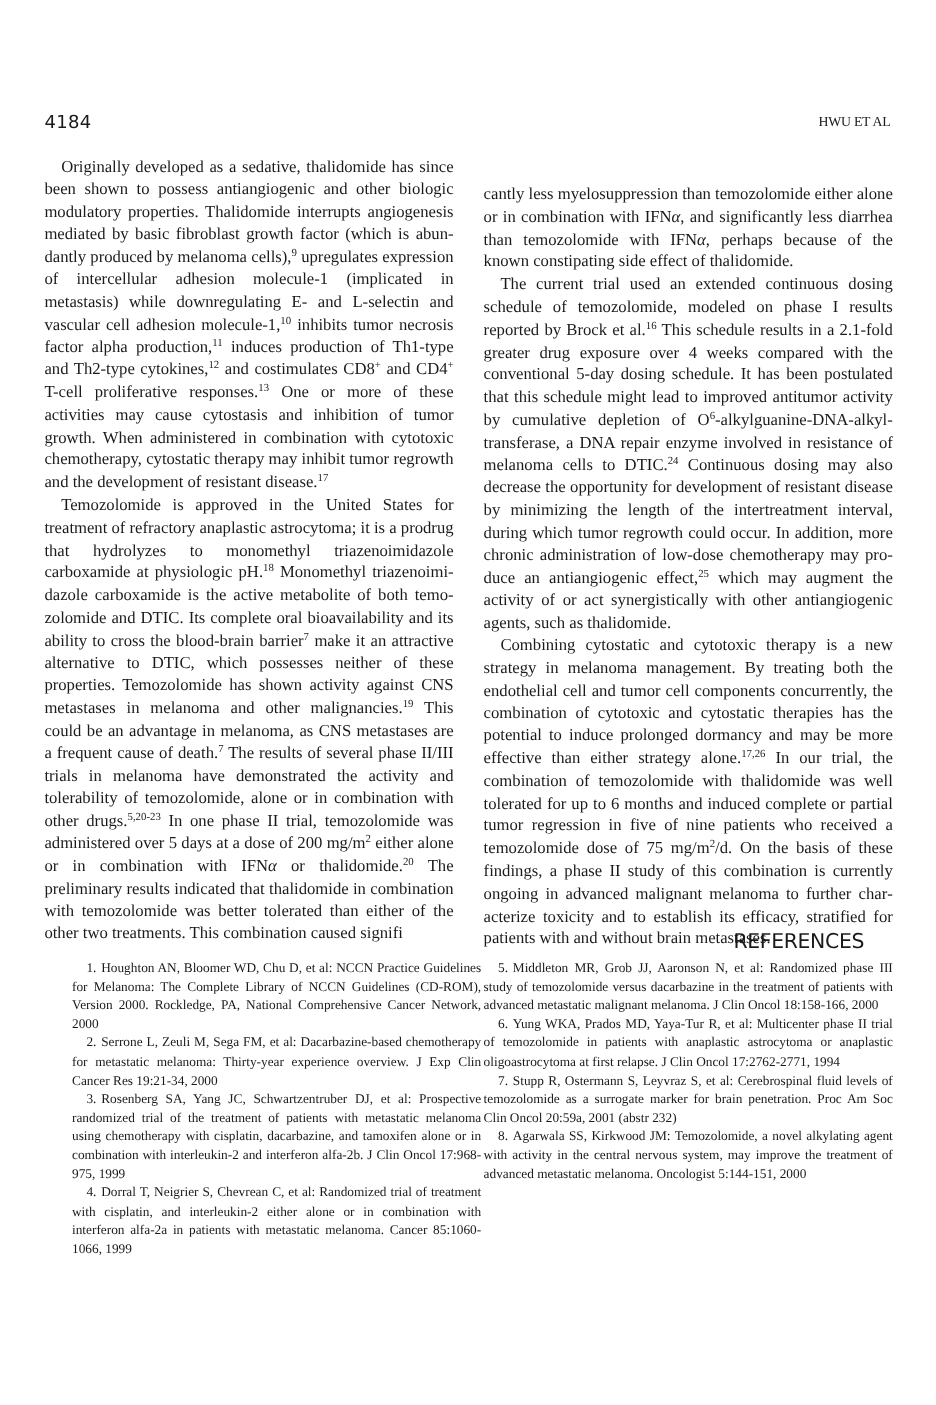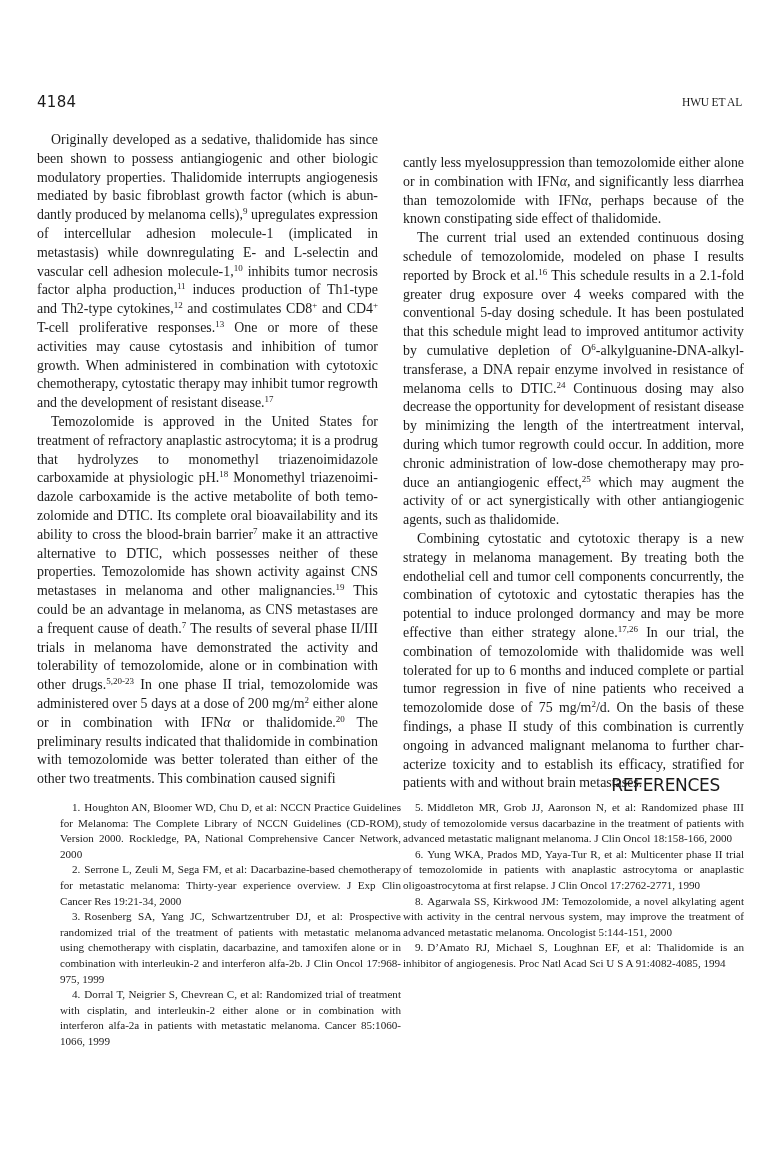--- a/index.html
+++ b/index.html
@@ -39,16 +39,16 @@
 <div class="ref-heading">REFERENCES</div>
 
 <div class="refs refs-left">
     <p class="ref"><span class="ref-num">1.</span><span>Houghton AN, Bloomer WD, Chu D, et al: NCCN Practice Guidelines for Melanoma: The Complete Library of NCCN Guidelines (CD-ROM), Version 2000. Rockledge, PA, National Comprehensive Cancer Network, 2000</span></p>
     <p class="ref"><span class="ref-num">2.</span><span>Serrone L, Zeuli M, Sega FM, et al: Dacarbazine-based chemo­therapy for metastatic melanoma: Thirty-year experience overview. J Exp Clin Cancer Res 19:21-34, 2000</span></p>
     <p class="ref"><span class="ref-num">3.</span><span>Rosenberg SA, Yang JC, Schwartzentruber DJ, et al: Prospective randomized trial of the treatment of patients with metastatic melanoma using chemotherapy with cisplatin, dacarbazine, and tamoxifen alone or in combination with interleukin-2 and interferon alfa-2b. J Clin Oncol 17:968-975, 1999</span></p>
     <p class="ref"><span class="ref-num">4.</span><span>Dorral T, Neigrier S, Chevrean C, et al: Randomized trial of treatment with cisplatin, and interleukin-2 either alone or in combina­tion with interferon alfa-2a in patients with metastatic melanoma. Cancer 85:1060-1066, 1999</span></p>
   </div>
 <div class="refs refs-right">
     <p class="ref"><span class="ref-num">5.</span><span>Middleton MR, Grob JJ, Aaronson N, et al: Randomized phase III study of temozolomide versus dacarbazine in the treatment of patients with advanced metastatic malignant melanoma. J Clin Oncol 18:158-166, 2000</span></p>
-    <p class="ref"><span class="ref-num">6.</span><span>Yung WKA, Prados MD, Yaya-Tur R, et al: Multicenter phase II trial of temozolomide in patients with anaplastic astrocytoma or anaplastic oligoastrocytoma at first relapse. J Clin Oncol 17:2762-2771, 1990</span></p>
+    <p class="ref"><span class="ref-num">6.</span><span>Yung WKA, Prados MD, Yaya-Tur R, et al: Multicenter phase II trial of temozolomide in patients with anaplastic astrocytoma or anaplastic oligoastrocytoma at first relapse. J Clin Oncol 17:2762-2771, 1994</span></p>
+    <p class="ref"><span class="ref-num">7.</span><span>Stupp R, Ostermann S, Leyvraz S, et al: Cerebrospinal fluid levels of temozolomide as a surrogate marker for brain penetration. Proc Am Soc Clin Oncol 20:59a, 2001 (abstr 232)</span></p>
     <p class="ref"><span class="ref-num">8.</span><span>Agarwala SS, Kirkwood JM: Temozolomide, a novel alkylating agent with activity in the central nervous system, may improve the treatment of advanced metastatic melanoma. Oncologist 5:144-151, 2000</span></p>
-    <p class="ref"><span class="ref-num">9.</span><span>D’Amato RJ, Michael S, Loughnan EF, et al: Thalidomide is an inhibitor of angiogenesis. Proc Natl Acad Sci U S A 91:4082-4085, 1994</span></p>
   </div>
 
 </body></html>

